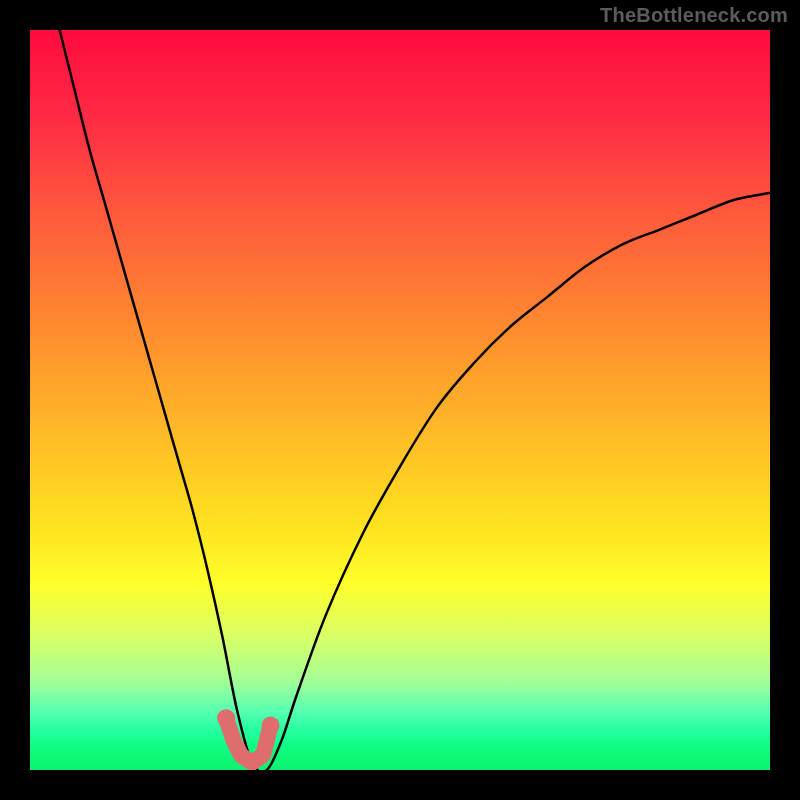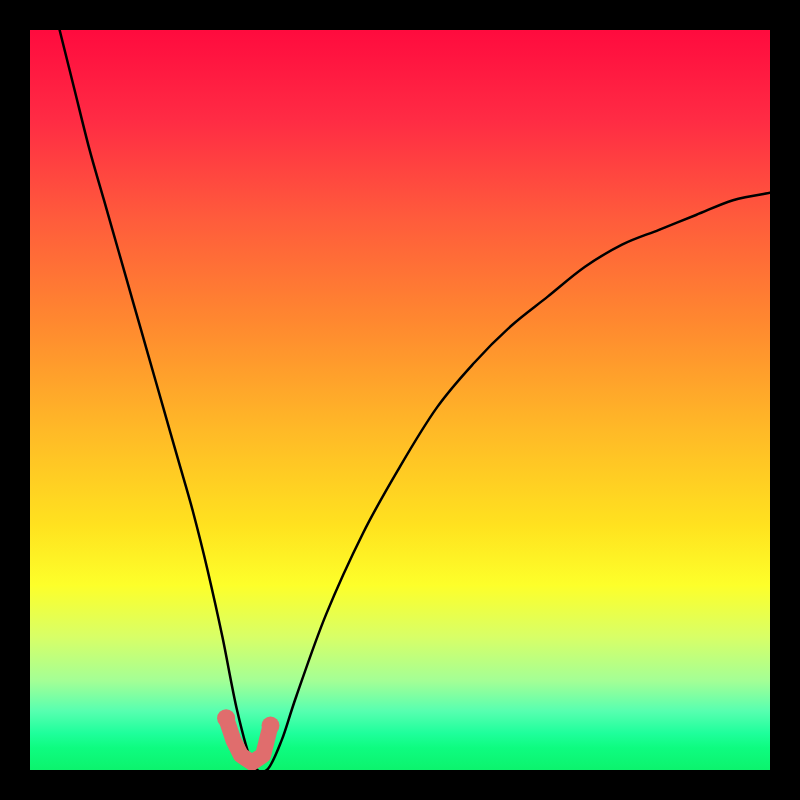--- a/index.html
+++ b/index.html
@@ -69,20 +69,21 @@
     stroke-linejoin: round;
   }
   .marker-dot {
     fill: #e06d6d;
   }
 </style>
 </head>
 <body>
 
 <div class="frame">
+  <div class="watermark">TheBottleneck.com</div>
 
   <div class="plot-area">
     <svg class="curve" viewBox="0 0 740 740" preserveAspectRatio="none">
       <path id="bottleneck-curve" class="curve-path" d="M 29.6 0.0 C 32.1 9.9, 39.5 39.5, 44.4 59.2 C 49.3 78.9, 54.3 99.9, 59.2 118.4 C 64.1 136.9, 69.1 152.9, 74.0 170.2 C 78.9 187.5, 83.9 204.7, 88.8 222.0 C 93.7 239.3, 98.7 256.5, 103.6 273.8 C 108.5 291.1, 113.5 308.3, 118.4 325.6 C 123.3 342.9, 128.3 360.1, 133.2 377.4 C 138.1 394.7, 143.1 411.9, 148.0 429.2 C 152.9 446.5, 157.9 462.5, 162.8 481.0 C 167.7 499.5, 172.7 519.2, 177.6 540.2 C 182.5 561.2, 187.5 583.4, 192.4 606.8 C 197.3 630.2, 202.3 659.8, 207.2 680.8 C 212.1 701.8, 217.1 722.7, 222.0 732.6 C 226.9 742.5, 231.9 743.7, 236.8 740.0 C 241.7 736.3, 246.7 722.7, 251.6 710.4 C 256.5 698.1, 259.0 687.0, 266.4 666.0 C 273.8 645.0, 284.9 611.7, 296.0 584.6 C 307.1 557.5, 320.7 527.9, 333.0 503.2 C 345.3 478.5, 357.7 457.6, 370.0 436.6 C 382.3 415.6, 394.7 394.7, 407.0 377.4 C 419.3 360.1, 431.7 346.6, 444.0 333.0 C 456.3 319.4, 468.7 307.1, 481.0 296.0 C 493.3 284.9, 505.7 276.3, 518.0 266.4 C 530.3 256.5, 542.7 245.4, 555.0 236.8 C 567.3 228.2, 579.7 220.8, 592.0 214.6 C 604.3 208.4, 616.7 204.7, 629.0 199.8 C 641.3 194.9, 653.7 189.9, 666.0 185.0 C 678.3 180.1, 690.7 173.9, 703.0 170.2 C 715.3 166.5, 733.8 164.0, 740.0 162.8"></path>
       <path id="markers-path" class="markers-path" d="M 196.1 688.2 L 203.5 710.4 L 210.9 725.2 L 222.0 732.6 L 233.1 725.2 L 240.5 695.6"></path>
       <g id="marker-dots">
           <circle class="marker-dot" cx="196.1" cy="688.2" r="9"></circle>
           <circle class="marker-dot" cx="240.5" cy="695.6" r="9"></circle>
         </g>
     </svg>

